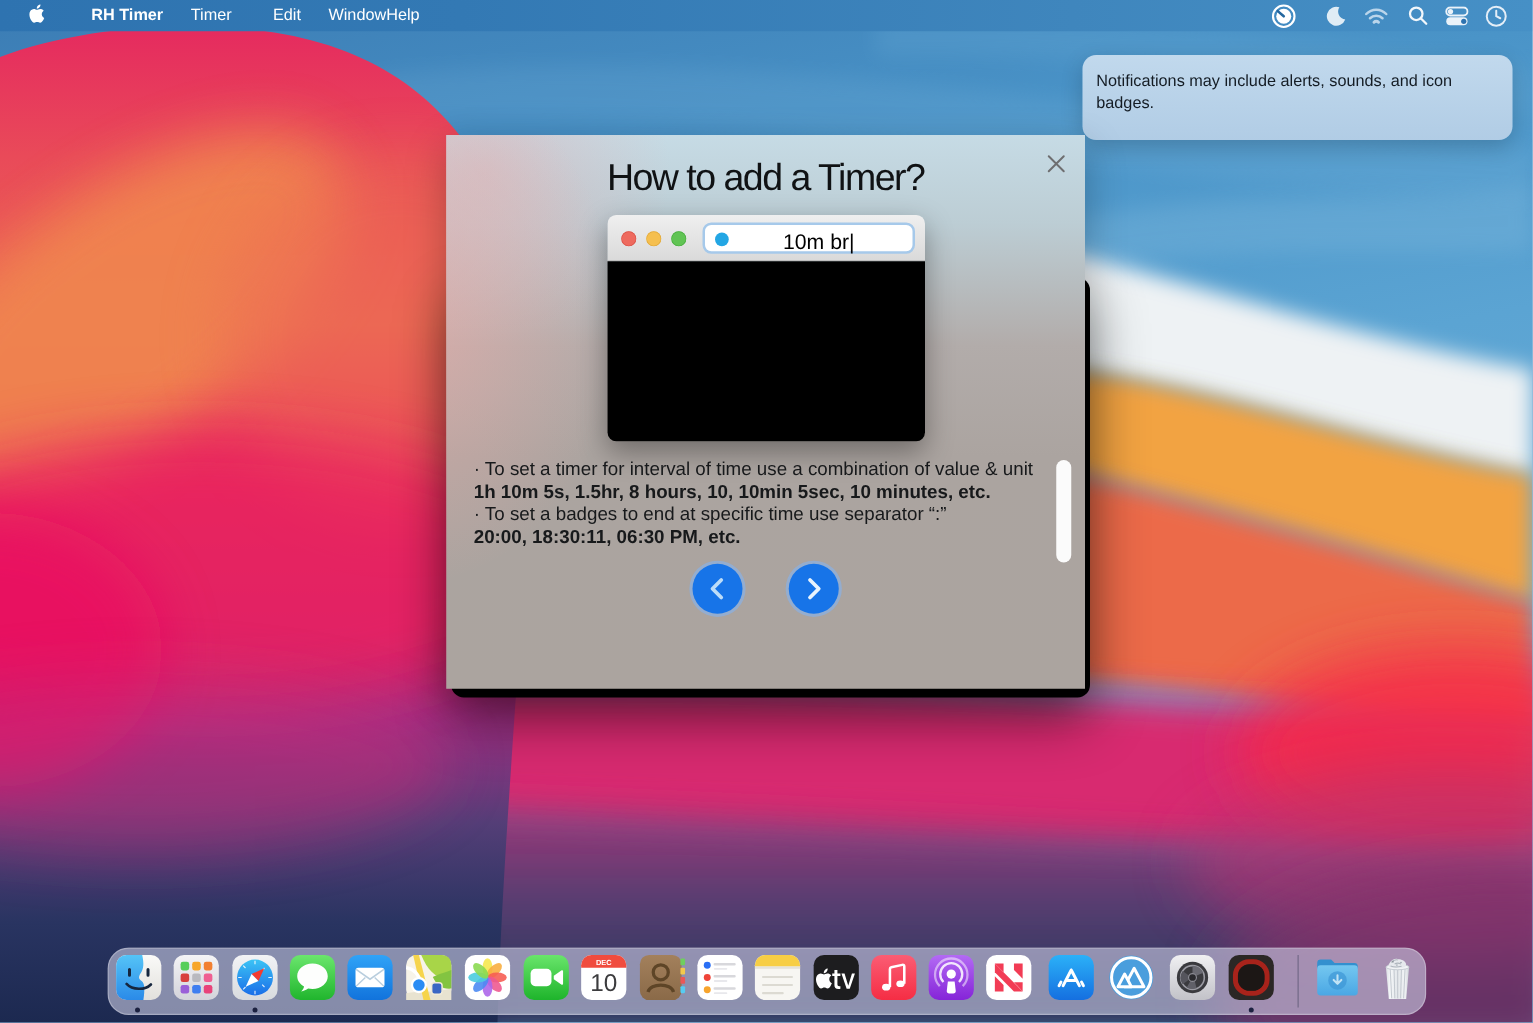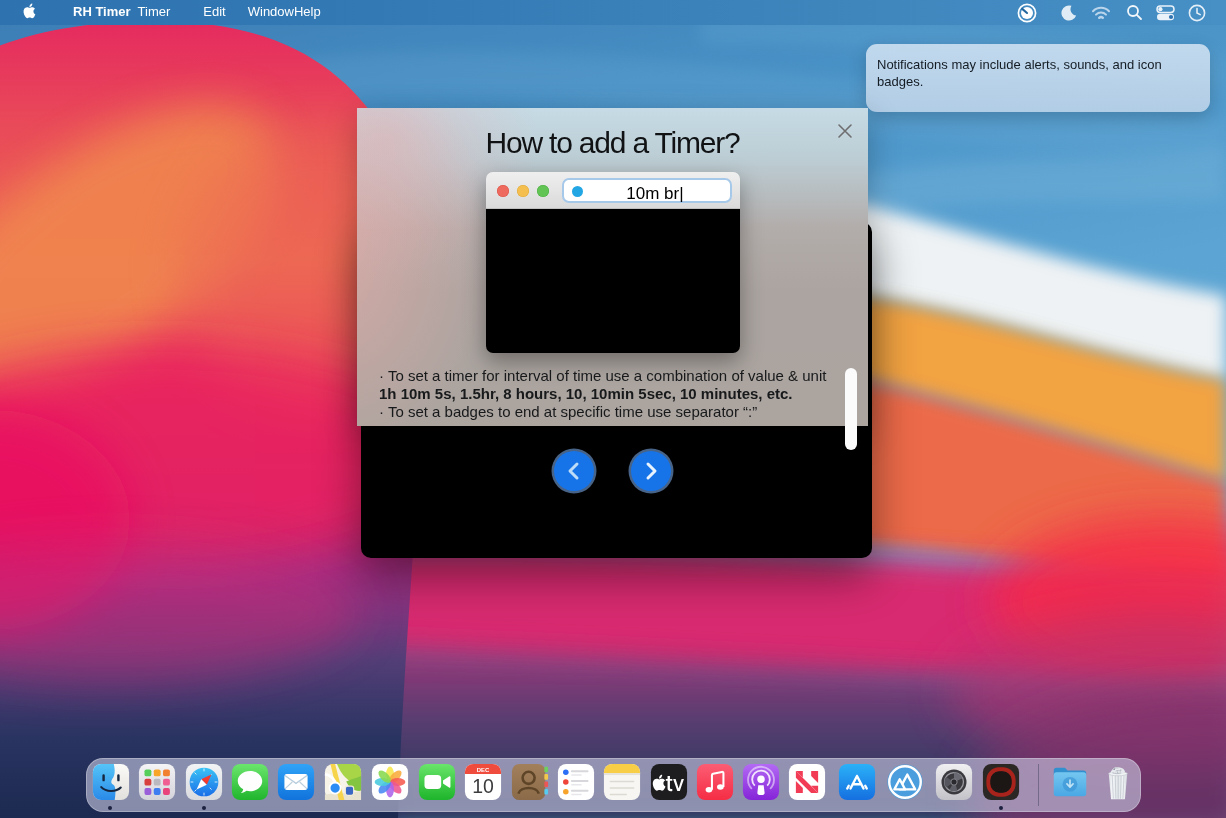--- a/index.html
+++ b/index.html
@@ -21,21 +21,21 @@
   #notif .trow { display:flex; align-items:center; height:17px; }
   #notif .ntitle { font-size:11px; color:#3d5e7d; margin-left:8px; letter-spacing:0.2px; flex:1; }
   #notif .nnow { font-size:12px; color:#47677f; }
   #notif .nbody { font-size:13px; color:#141c24; line-height:16.5px; margin-top:4px; }
 
   
   #blackwin { position:absolute; left:361px; top:222px; width:511px; height:336px;
     background:#000; border-radius:10px; box-shadow:0 18px 45px rgba(0,0,0,0.45); }
 
   
-  #dialog { position:absolute; left:357px; top:108px; width:511px; height:318px;
+  #dialog { position:absolute; left:357px; top:108px; width:511px; height:443px;
     background:linear-gradient(180deg,#c6dbe5 0%, #bccdd4 16%, #b2acaa 38%, #aba4a0 58%, #aba49f 100%);
     box-shadow:0 10px 30px rgba(0,0,0,0.25); }
   #dialog .pinkveil { position:absolute; left:0; top:0; width:100%; height:100%;
     background:
       radial-gradient(ellipse 240px 300px at -30px 150px, rgba(238,172,168,0.62), rgba(238,172,168,0) 70%),
       radial-gradient(ellipse 200px 180px at 30px 30px,  rgba(226,170,172,0.45), rgba(226,170,172,0) 75%);
     pointer-events:none; }
   #dlgtitle { position:absolute; left:0; top:18px; width:100%; text-align:center;
     font-size:30px; color:#101214; letter-spacing:-1.2px; }
   #dlgclose { position:absolute; left:479px; top:14px; width:18px; height:18px; }
@@ -157,21 +157,21 @@
       <ellipse cx="110" cy="612" rx="250" ry="70" fill="#c62a78" opacity="0.5" filter="url(#b22)"></ellipse>
     </g>
   </svg>
 
   <div id="menubar">
     <svg width="14" height="16" viewBox="0 0 14 16" style="margin-left:22px;">
       <path fill="#fff" d="M11.4 8.42c-.02-1.84 1.5-2.72 1.57-2.77-.85-1.25-2.18-1.42-2.66-1.44-1.13-.11-2.2.66-2.77.66-.57 0-1.45-.64-2.39-.63-1.23.02-2.36.71-3 1.81-1.28 2.22-.33 5.5.92 7.3.61.88 1.34 1.87 2.29 1.84.92-.04 1.27-.59 2.38-.59 1.11 0 1.42.59 2.4.57.99-.02 1.61-.9 2.22-1.78.7-1.02.98-2.01 1-2.06-.02-.01-1.92-.74-1.96-2.91z"></path>
       <path fill="#fff" d="M9.6 2.88c.51-.62.85-1.47.76-2.33-.73.03-1.62.49-2.14 1.1-.47.55-.88 1.43-.77 2.27.81.06 1.65-.41 2.15-1.04z"></path>
     </svg>
     <span class="bold" style="margin-left:37px;">RH Timer</span>
-    <span style="margin-left:7px;">Timer</span>
+    <span style="margin-left:22px;">Timer</span>
     <span style="margin-left:21px;padding-left:12px;">Edit</span>
     <span style="margin-left:22px;">Window</span>
     <span style="">Help</span>
     <div class="statusicons">
 
       <svg width="20" height="20" viewBox="0 0 20 20" style="margin-right:22.5px;">
         <circle cx="10" cy="10" r="8.6" fill="none" stroke="#fff" stroke-width="1.7"></circle>
         <circle cx="10" cy="10" r="6" fill="#fff"></circle>
         <path d="M10 10 L5.2 5.9" stroke="#24679f" stroke-width="2.1" stroke-linecap="round"></path>
       </svg>
@@ -225,20 +225,21 @@
           <div class="bluedot"></div>
           <div class="ftext">10m br<span style="font-weight:100;">|</span></div>
         </div>
       </div>
       <div class="body"></div>
     </div>
     <div id="dlgtext">
       <div>· To set a timer for interval of time use a combination of value &amp; unit</div>
       <div><b>1h 10m 5s, 1.5hr, 8 hours, 10, 10min 5sec, 10 minutes, etc.</b></div>
       <div>· To set a badges to end at specific time use separator “:”</div>
+      <div><b>20:00, 18:30:11, 06:30 PM, etc.</b></div>
     </div>
     <div id="dlgscroll"></div>
     <div class="navbtn" id="btnprev">
       <svg width="40" height="40" viewBox="0 0 40 40">
           <path d="M23 13 L16 20 L23 27" fill="none" stroke="#bcdcf8" stroke-width="3" stroke-linecap="round" stroke-linejoin="round"></path>
         </svg>
     </div>
     <div class="navbtn" id="btnnext">
       <svg width="40" height="40" viewBox="0 0 40 40">
           <path d="M17 13 L24 20 L17 27" fill="none" stroke="#e8f3fd" stroke-width="3" stroke-linecap="round" stroke-linejoin="round"></path>

